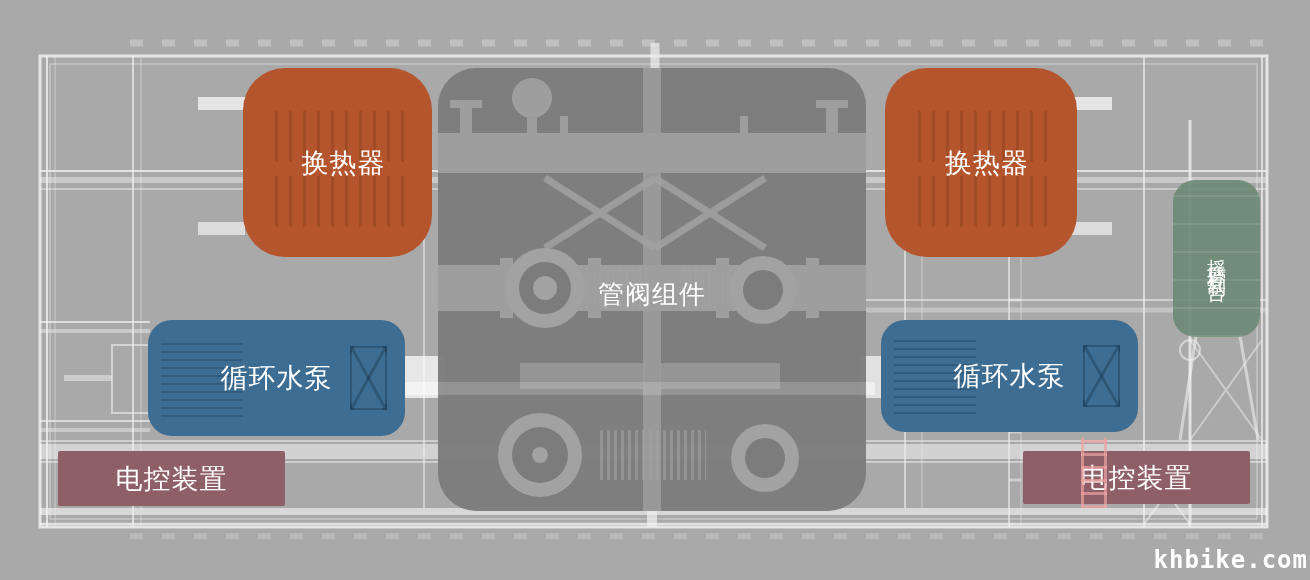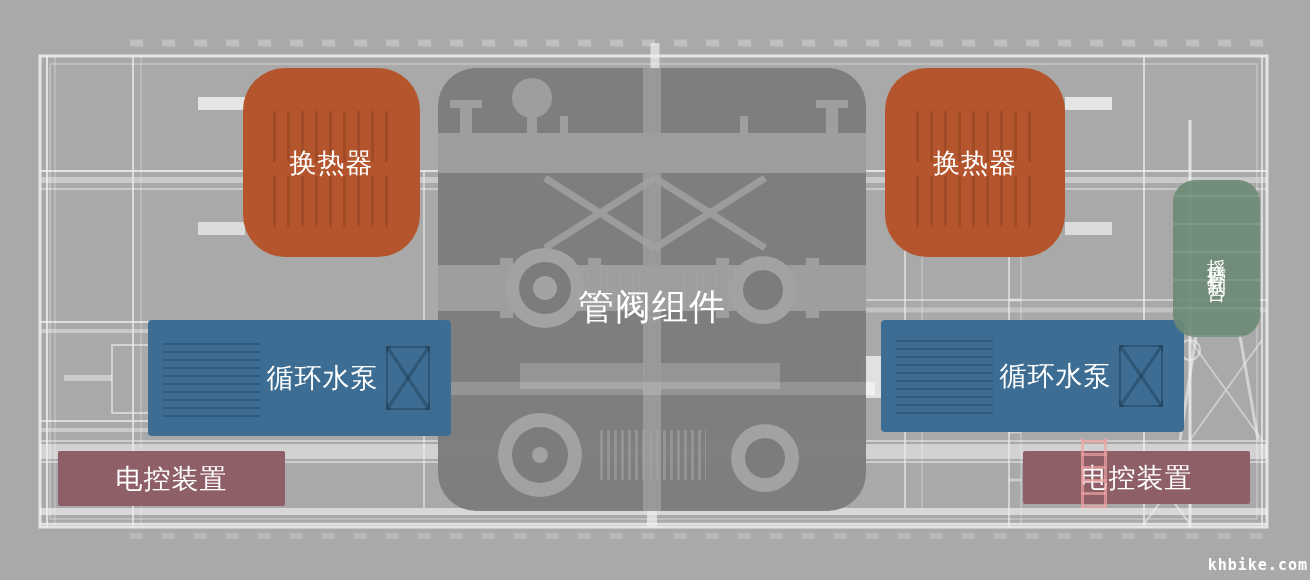--- a/index.html
+++ b/index.html
@@ -3,40 +3,40 @@
 <meta charset="utf-8">
 <style>
   html,body{margin:0;padding:0;background:#a9a9a9;}
   .canvas{
     position:relative;width:1310px;height:580px;overflow:hidden;
     background:#a9a9a9;font-family:"Liberation Sans",sans-serif;
   }
   .bg-svg{position:absolute;left:0;top:0;z-index:1;}
   .region{position:absolute;z-index:2;display:flex;align-items:center;justify-content:center;}
   .region .lbl{color:#fff;font-size:27px;letter-spacing:1px;white-space:nowrap;z-index:2;}
-  .hx{background:#b5552d;border-radius:42px;}
+  .hx{background:#b5552d;border-radius:42px;padding-left:12px;}
   .hx .fins{position:absolute;left:17%;right:15%;background:repeating-linear-gradient(90deg,rgba(60,20,5,.16) 0 3px,transparent 3px 14px);}
   .hx .fins.f-top{top:23%;height:27%;}
   .hx .fins.f-bot{top:57%;height:27%;}
-  .pump{background:#3d6d92;border-radius:4px;padding-left:46px;}
+  .pump{background:#3d6d92;border-radius:24px;}
   .pump .motor{position:absolute;left:5%;top:16%;bottom:16%;width:32%;background:repeating-linear-gradient(0deg,rgba(8,28,48,.22) 0 2px,transparent 2px 8px);}
   .pump .endbell{position:absolute;right:7%;top:22%;bottom:22%;width:13%;border:2px solid rgba(8,28,48,.28);
     background:
       linear-gradient(to top right,transparent 47%,rgba(8,28,48,.28) 48% 52%,transparent 53%),
       linear-gradient(to bottom right,transparent 47%,rgba(8,28,48,.28) 48% 52%,transparent 53%);}
   .ctl{background:#8f5f68;border-radius:2px;}
   .console{background:rgba(109,138,116,.92);border-radius:22px;}
   .console .lbl{writing-mode:vertical-rl;font-size:19px;letter-spacing:6px;}
   .console .glass{position:absolute;inset:0;border-radius:22px;background:repeating-linear-gradient(0deg,rgba(255,255,255,.10) 0 2px,transparent 2px 28px);}
-  .center-label{position:absolute;left:652px;top:307px;transform:translate(-50%,-50%);z-index:2;color:#fff;font-size:36px;letter-spacing:1px;white-space:nowrap;}
+  .center-label{position:absolute;left:652px;top:294px;transform:translate(-50%,-50%);z-index:2;color:#fff;font-size:26px;letter-spacing:1px;white-space:nowrap;}
   .ladder{position:absolute;left:1081px;top:438px;width:20px;height:70px;z-index:3;
     border-left:3px solid rgba(236,162,162,.7);border-right:3px solid rgba(236,162,162,.7);
     background:repeating-linear-gradient(0deg,rgba(236,162,162,.7) 0 3px,transparent 3px 13px);}
   .watermark{position:absolute;right:2px;bottom:6px;z-index:4;color:#fff;
-    font-family:"DejaVu Sans Mono",monospace;font-weight:700;font-size:15px;letter-spacing:1px;}
+    font-family:"DejaVu Sans Mono",monospace;font-weight:700;font-size:24px;letter-spacing:1px;}
 </style>
 </head>
 <body>
 
 <div class="canvas">
 
   <svg class="bg-svg" width="1310" height="580" viewBox="0 0 1310 580">
     <g stroke="#f0f0f0" fill="none">
 
       <line x1="130" y1="43" x2="1268" y2="43" stroke-width="7" stroke-dasharray="13 19" opacity="0.33"></line>

